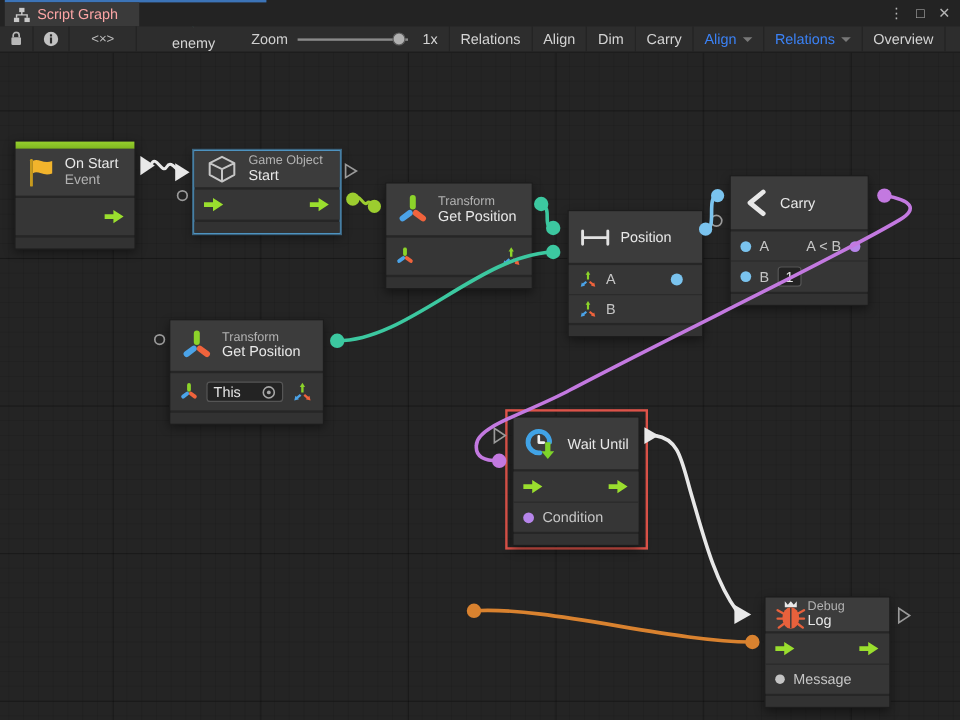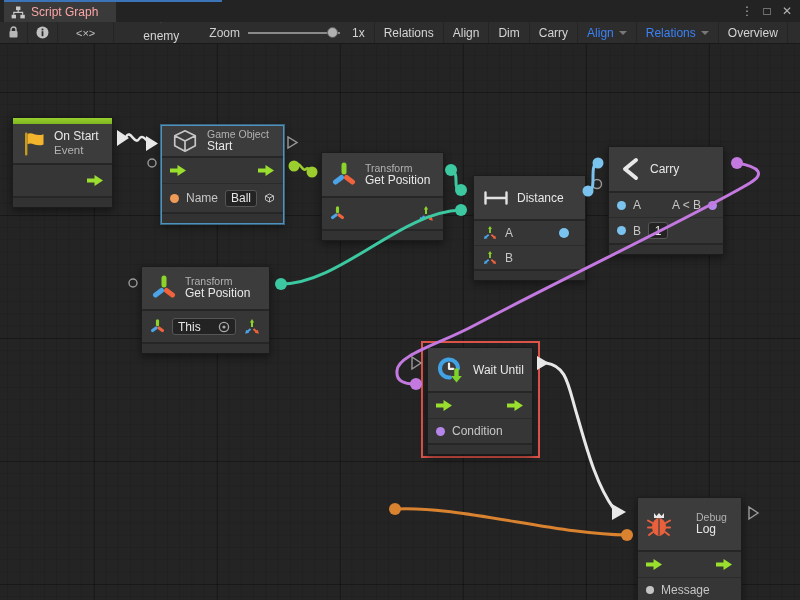--- a/index.html
+++ b/index.html
@@ -173,30 +173,20 @@
       </div>
       <div class="nbody">
         <div class="nrow" style="height:25px; justify-content:space-between;">
           <svg width="17" height="13" viewBox="0 0 17 13">
             <path d="M0 4.5 h7.5 V1 l8.5 5.5 -8.5 5.5 V8.5 H0 z" fill="#9ade2e"></path>
           </svg>
           <svg width="17" height="13" viewBox="0 0 17 13">
             <path d="M0 4.5 h7.5 V1 l8.5 5.5 -8.5 5.5 V8.5 H0 z" fill="#9ade2e"></path>
           </svg>
         </div>
-        <div class="nrow" style="height:29px;">
-          <span class="pdot" style="background:#f09a57;"></span>
-          <span class="plabel">Name</span>
-          <span class="fld" style="width:32px;">
-            <span>Ball</span>
-          </span>
-          <svg class="ml-auto" width="16" height="16" viewBox="0 0 30 30">
-            <path d="M15 4 L26 9.5 L15 15 L4 9.5 Z M4 9.5 V20 L15 26 V15 M26 9.5 V20 L15 26" fill="none" stroke="#c6c6c6" stroke-width="2.6" stroke-linejoin="round"></path>
-          </svg>
-        </div>
       </div>
       <div class="nfoot"></div>
     </div>
 
     <div class="node" style="left:321px; top:108px; width:123px;">
       <div class="nh" style="height:43px;">
         <svg width="26" height="26" viewBox="0 0 26 26">
           <path d="M13 10 V3" stroke="#8cd32a" stroke-width="5" stroke-linecap="round"></path>
           <path d="M10.5 15.5 L4.5 20" stroke="#4ba3e8" stroke-width="5" stroke-linecap="round"></path>
           <path d="M15.5 15.5 L21.5 20" stroke="#f0633c" stroke-width="5" stroke-linecap="round"></path>
@@ -263,21 +253,21 @@
         </div>
       </div>
       <div class="nfoot"></div>
     </div>
 
     <div class="node" style="left:473px; top:131px; width:113px;">
       <div class="nh" style="height:43px;">
         <svg width="26" height="14" viewBox="0 0 26 14">
           <path d="M2.5 1.5 V12.5 M23.5 1.5 V12.5 M2.5 7 H23.5" stroke="#e2e2e2" stroke-width="2.4" stroke-linecap="round"></path>
         </svg>
-        <span class="big">Distance</span>
+        <span class="big">Position</span>
       </div>
       <div class="nbody">
         <div class="nrow" style="height:24px; padding-right:16px;">
           <svg width="16" height="16" viewBox="0 0 18 18">
             <path d="M9 9 V3.5" stroke="#8cd32a" stroke-width="2"></path>
               <path d="M9 1 L11.2 4.5 H6.8 Z" fill="#8cd32a"></path>
             <path d="M7.5 11 L4 14" stroke="#4ba3e8" stroke-width="2"></path>
               <path d="M2.2 15.8 L3.2 11.8 L6.2 14.8 Z" fill="#4ba3e8"></path>
             <path d="M10.5 11 L14 14" stroke="#f0633c" stroke-width="2"></path>
               <path d="M15.8 15.8 L14.8 11.8 L11.8 14.8 Z" fill="#f0633c"></path>
@@ -348,21 +338,21 @@
         <div class="nrow" style="height:25px;">
           <span class="pdot" style="background:#b685ea;"></span>
           <span class="plabel">Condition</span>
         </div>
       </div>
       <div class="nfoot"></div>
     </div>
 
 
     <div class="node" style="left:637px; top:453px; width:105px;">
-      <div class="nh" style="height:52px; gap:24px; padding:0 8px;">
+      <div class="nh" style="height:28px; gap:1px; padding:0 8px;">
         <svg width="26" height="27" viewBox="0 0 26 27">
           <polygon points="8,2 10.5,5 13,2 15.5,5 18,2 18,7 8,7" fill="#e9e9e9"></polygon>
           <path d="M6.5 12 L2 9.5 M6.5 16.5 L2 16.5 M7 21 L3 24 M19.5 12 L24 9.5 M19.5 16.5 L24 16.5 M19 21 L23 24" stroke="#e8613c" stroke-width="2" stroke-linecap="round"></path>
           <ellipse cx="13" cy="16" rx="7" ry="9" fill="#e8613c"></ellipse>
           <path d="M13 7.5 V24.5" stroke="#3c3c3c" stroke-width="1.2"></path>
         </svg>
         <div class="titles">
           <span class="cat">Debug</span>
           <span class="big">Log</span>
         </div>

